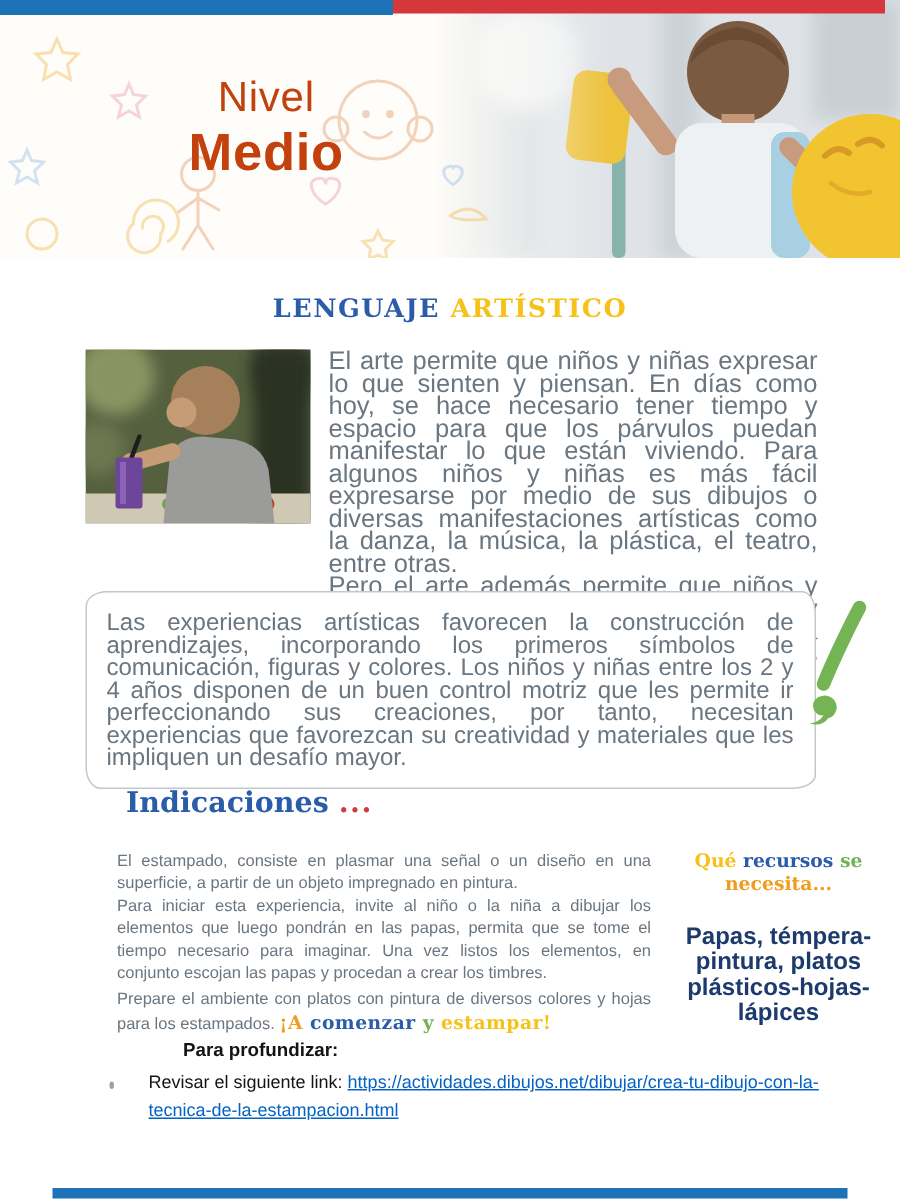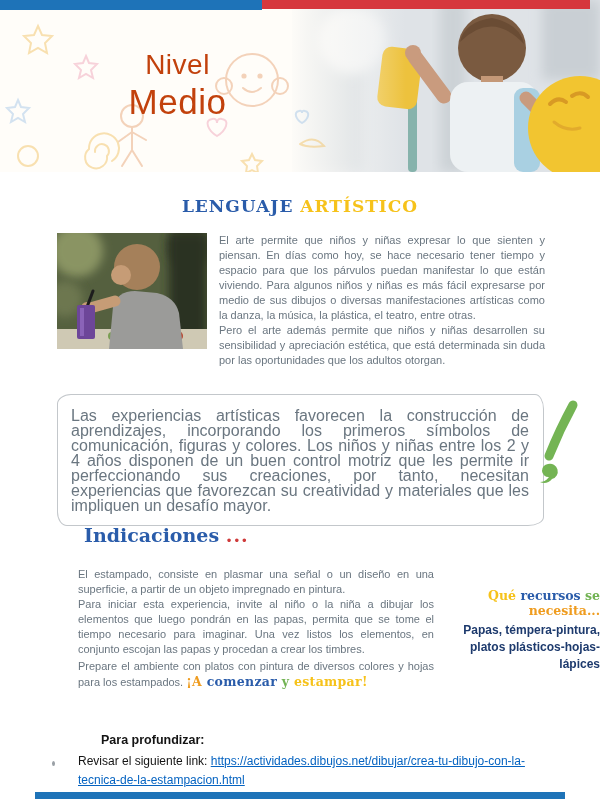--- a/index.html
+++ b/index.html
@@ -13,31 +13,31 @@
 
   
   .header { position:absolute; left:0; top:0; width:600px; height:172px; background:#fffdf9; overflow:hidden; }
   .doodles { position:absolute; left:0; top:4px; z-index:2; }
   .header-photo { position:absolute; right:0; top:0; width:308px; height:172px; z-index:1; }
   .photo-fade { position:absolute; left:0; top:0; width:120px; height:172px;
                 background:linear-gradient(to right,#fffdf9 0%, rgba(255,253,249,0) 100%); z-index:2; }
   .brand { position:absolute; left:110px; top:50px; width:135px; text-align:center; z-index:3;
            color:#c2410c; line-height:1.08; }
   .brand .b1 { font-size:28px; font-weight:400; letter-spacing:0.5px; display:block; }
-  .brand .b2 { font-size:35px; font-weight:400; letter-spacing:0.5px; display:block; margin-top:3px; }
+  .brand .b2 { font-size:35px; font-weight:700; letter-spacing:0.5px; display:block; margin-top:3px; }
 
   
   .page-title { position:absolute; left:0; top:196px; width:600px; text-align:center;
                 font-family:"DejaVu Serif", serif; font-weight:700; font-size:17px; letter-spacing:1px; }
   .t-blue { color:#2a5caa; } .t-yellow { color:#f6c21a; }
 
   
   .intro { position:absolute; left:57px; top:233px; width:488px; display:flex; gap:12px; }
   .intro-photo { width:150px; height:116px; flex:0 0 150px; display:block; }
-  .intro-text { flex:1; font-size:11px; line-height:15px; color:#6a7680; text-align:justify; }
+  .intro-text { flex:1; font-size:17px; line-height:15px; color:#6a7680; text-align:justify; }
   .intro-text p { margin:0; }
 
   
   .callout { position:absolute; left:57px; top:394px; width:487px; min-height:88px;
              border:1.4px solid #c3c7cb; border-radius:14px 9px 16px 10px / 10px 15px 9px 14px;
              padding:13px 14px 12px 13px; font-size:16px; line-height:15px; color:#6a7680; text-align:justify;
              background:#ffffff; }
   .brush { position:absolute; left:536px; top:398px; z-index:3; }
 
   
@@ -47,26 +47,26 @@
                    font-weight:700; font-size:19px; color:#2a5caa; }
   .activity-sub .dots { color:#cf3a3a; letter-spacing:1px; }
   .activity-body { position:absolute; left:78px; top:551px; width:356px; font-size:11px; line-height:15px;
                    color:#6a7680; text-align:justify;margin-top:16px; }
   .activity-body p { margin:0; }
   .activity-body .p-gap { margin-top:2px; }
   .cta { font-family:"DejaVu Serif", serif; font-weight:700; font-size:12.5px; letter-spacing:0.3px; }
   .c-orange { color:#ef9c1f; } .c-blue { color:#2a5caa; } .c-green { color:#72b353; } .c-yellow { color:#f6c21a; }
 
   
-  .resources { position:absolute; left:438px; top:588px; width:162px; text-align:right; }
+  .resources { position:absolute; left:438px; top:566px; width:162px; text-align:center; }
   .res-title { font-family:"DejaVu Serif", serif; font-weight:700; font-size:12.5px; line-height:15px; }
-  .res-items { margin-top:4px; font-size:12px; font-weight:700; color:#1d3a6d; line-height:17px; }
-
-  
-  .deepen { position:absolute; left:48px; top:691px; width:498px; color:#141414; font-size:12px; line-height:19px;margin-top:40px; }
+  .res-items { margin-top:20px; font-size:16px; font-weight:700; color:#1d3a6d; line-height:17px; }
+
+  
+  .deepen { position:absolute; left:69px; top:691px; width:498px; color:#141414; font-size:12px; line-height:19px; }
   .deepen-label { margin-left:53px; font-weight:700; font-size:12.5px; }
   .deepen-row { position:relative; margin-top:2px; margin-left:30px; width:460px; }
   .bullet { position:absolute; left:-26px; top:9px; width:3px; height:5px; background:#9aa0a6; border-radius:50%; }
   .link { color:#0563c1; text-decoration:underline; word-break:normal; }
 
   .bottombar { position:absolute; left:35px; top:792px; width:530px; height:7px; background:#1e73b8; }
 </style>
 </head>
 <body>
 

